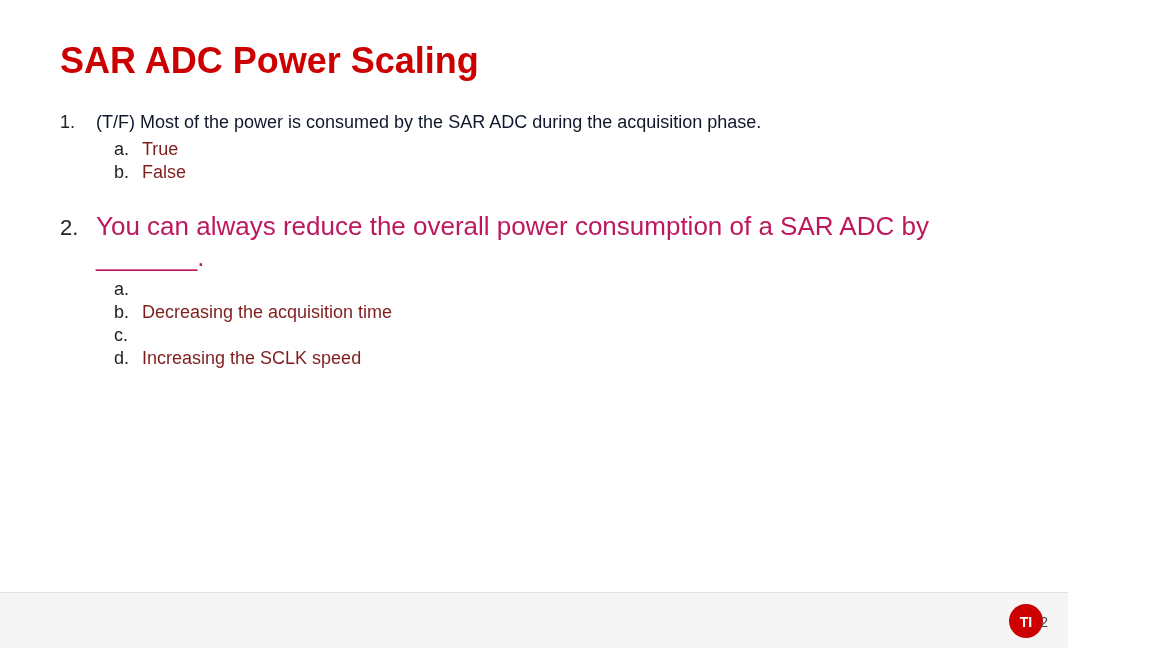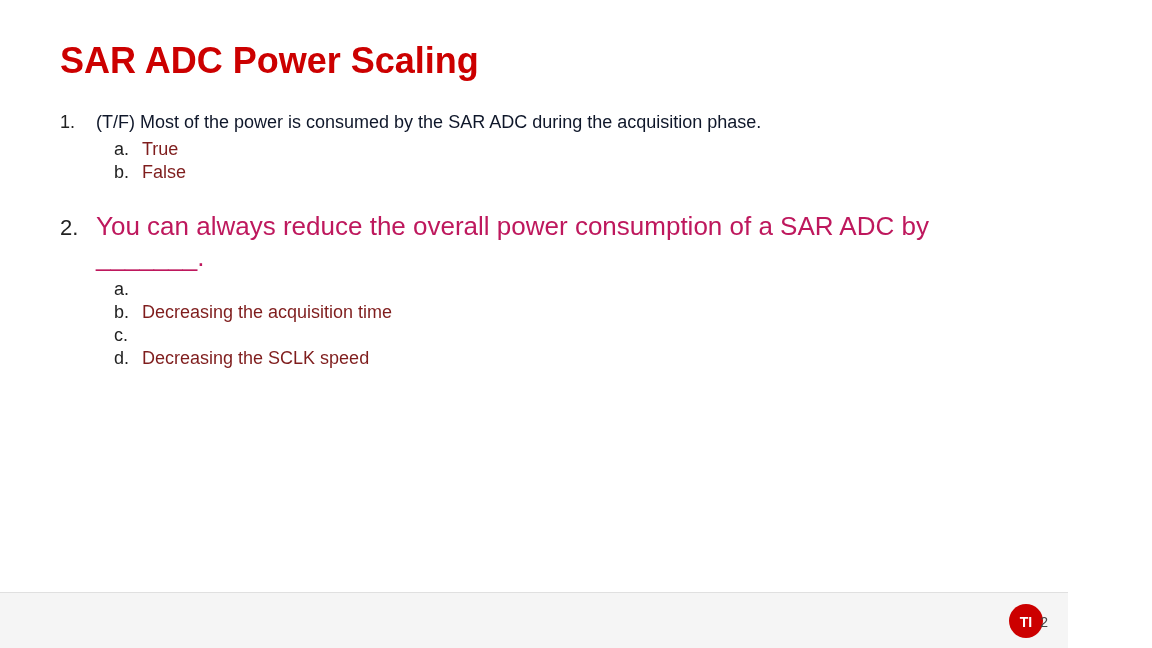--- a/index.html
+++ b/index.html
@@ -161,21 +161,21 @@
       </div>
       <div class="option-item">
         <span class="option-label">b.</span>
         <span class="option-text">Decreasing the acquisition time</span>
       </div>
       <div class="option-item">
         <span class="option-label">c.</span>
       </div>
       <div class="option-item">
         <span class="option-label">d.</span>
-        <span class="option-text">Decreasing the SCLK speed</span>
+        <span class="option-text">Increasing the SCLK speed</span>
       </div>
     </div>
   </div>
 
   <div class="footer">
     <div class="ti-logo">
 
       <svg class="ti-icon" viewBox="0 0 36 36" xmlns="http://www.w3.org/2000/svg">
 
         <circle cx="18" cy="18" r="17" fill="#cc0000"></circle>

